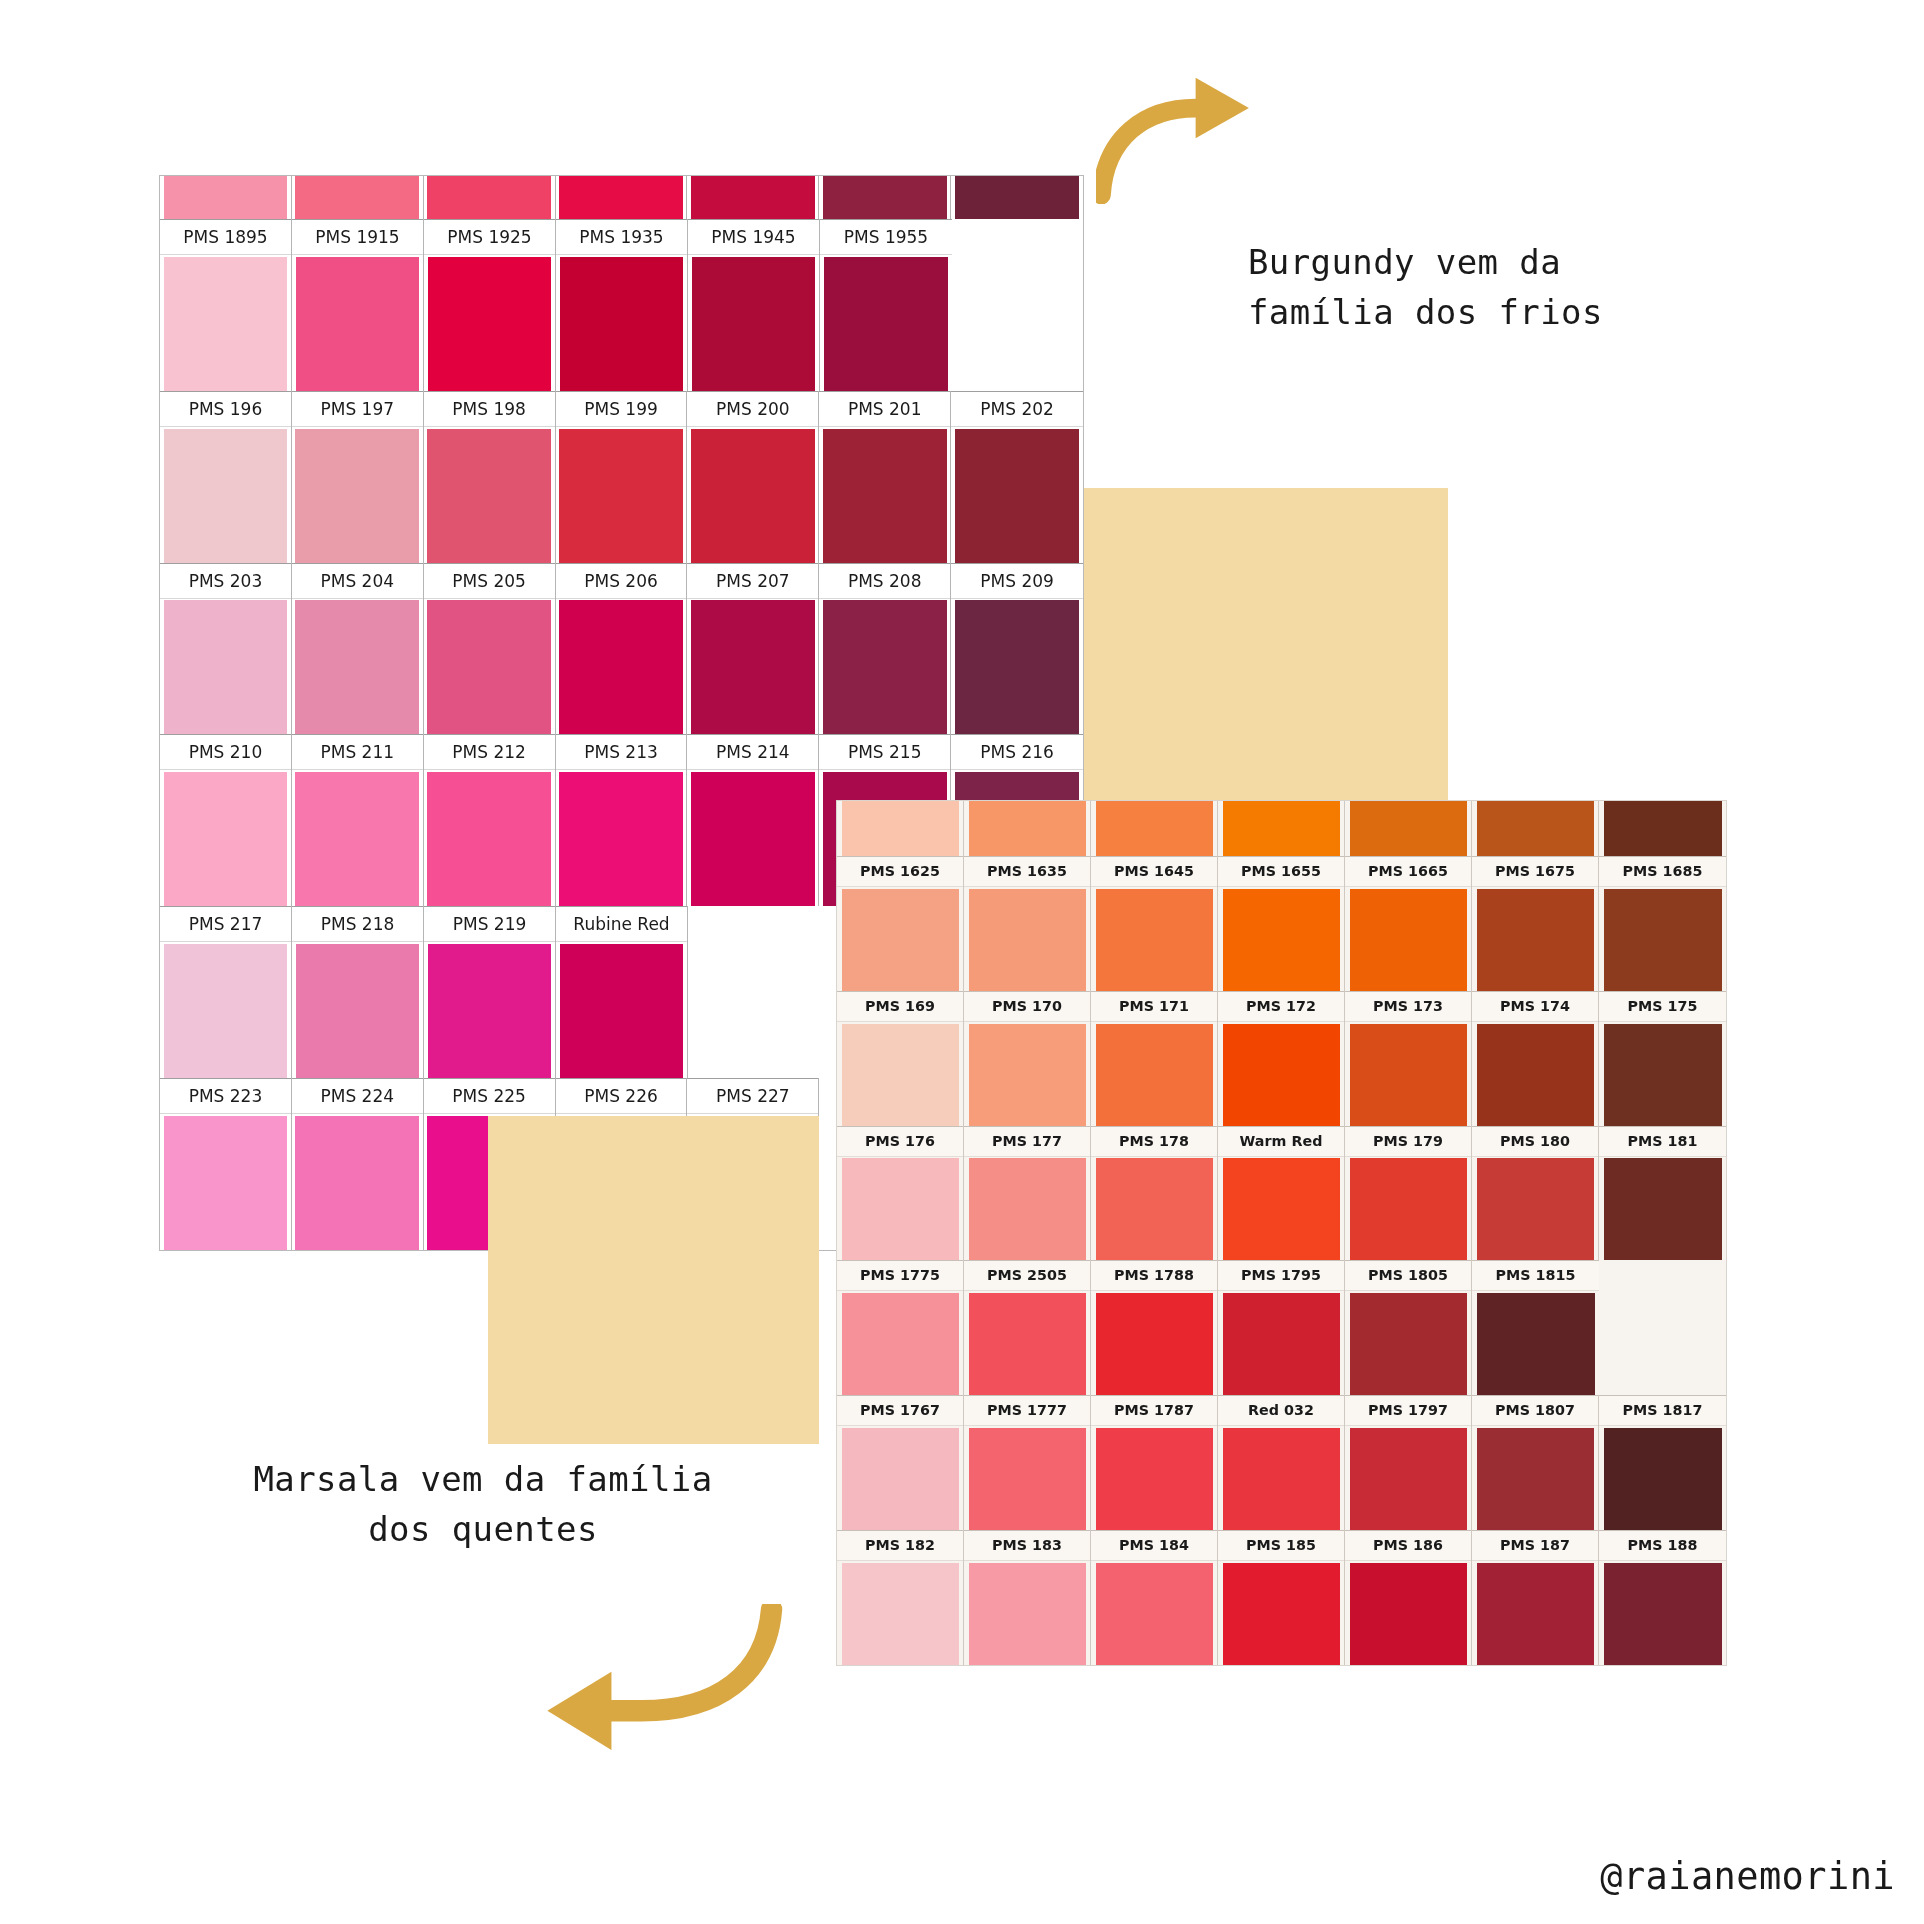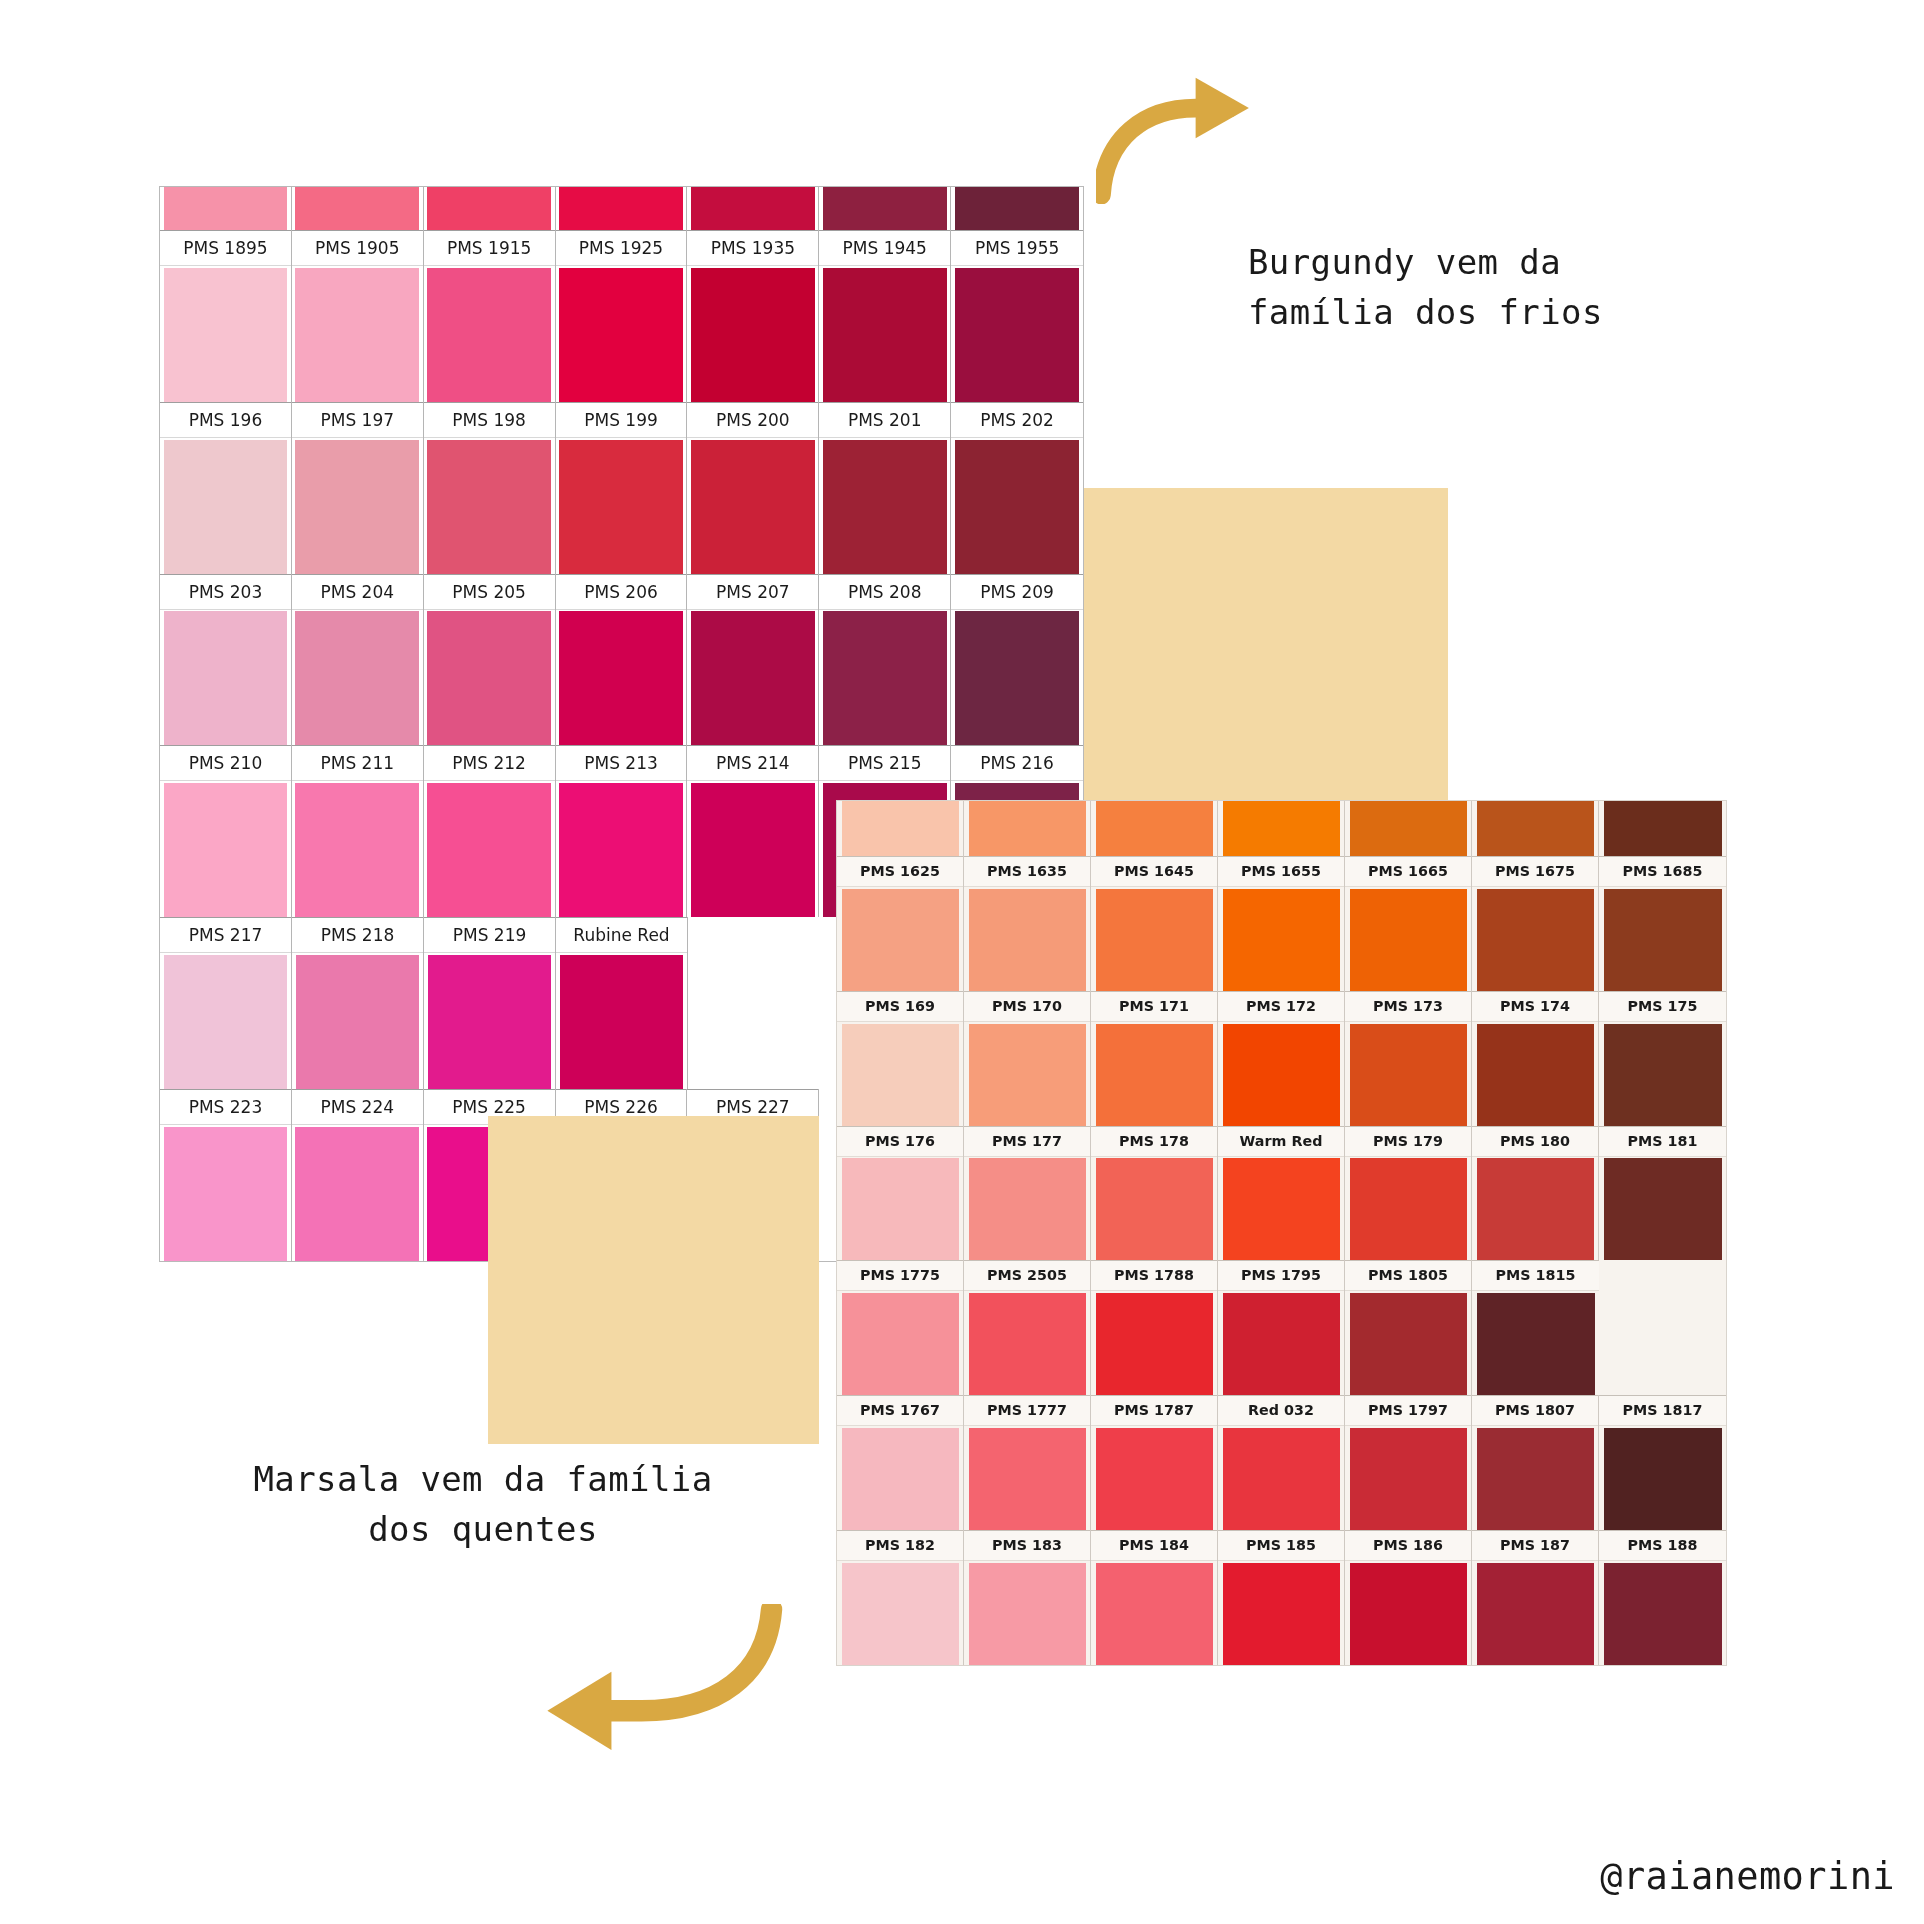--- a/index.html
+++ b/index.html
@@ -19,21 +19,20 @@
   #pink-chart {
     position: absolute;
     left: 159px;
     top: 175px;
     width: 925px;
     background: #ffffff;
     border: 1.8px solid #b9b9b9;
     box-sizing: border-box;
     display: flex;
     flex-direction: column;
-    margin-top: 11px;
   }
   #pink-chart .chart-row {
     display: flex;
     flex-direction: row;
   }
   #pink-chart .swatch-cell {
     width: 132px;
     box-sizing: border-box;
     border-right: 1.8px solid #b5b5b5;
     background: #ffffff;
@@ -163,24 +162,20 @@
       <div class="swatch-cell">
         <div class="swatch-color" style="background: rgb(109, 34, 57);"></div>
       </div>
     </div>
     <div class="chart-row">
       <div class="swatch-cell">
         <div class="swatch-label">PMS 1895</div>
         <div class="swatch-color" style="background: rgb(248, 194, 208);"></div>
       </div>
       <div class="swatch-cell">
-        <div class="swatch-label">PMS 1905</div>
-        <div class="swatch-color" style="background: rgb(248, 167, 192);"></div>
-      </div>
-      <div class="swatch-cell">
         <div class="swatch-label">PMS 1915</div>
         <div class="swatch-color" style="background: rgb(239, 79, 133);"></div>
       </div>
       <div class="swatch-cell">
         <div class="swatch-label">PMS 1925</div>
         <div class="swatch-color" style="background: rgb(226, 0, 63);"></div>
       </div>
       <div class="swatch-cell">
         <div class="swatch-label">PMS 1935</div>
         <div class="swatch-color" style="background: rgb(195, 0, 49);"></div>

